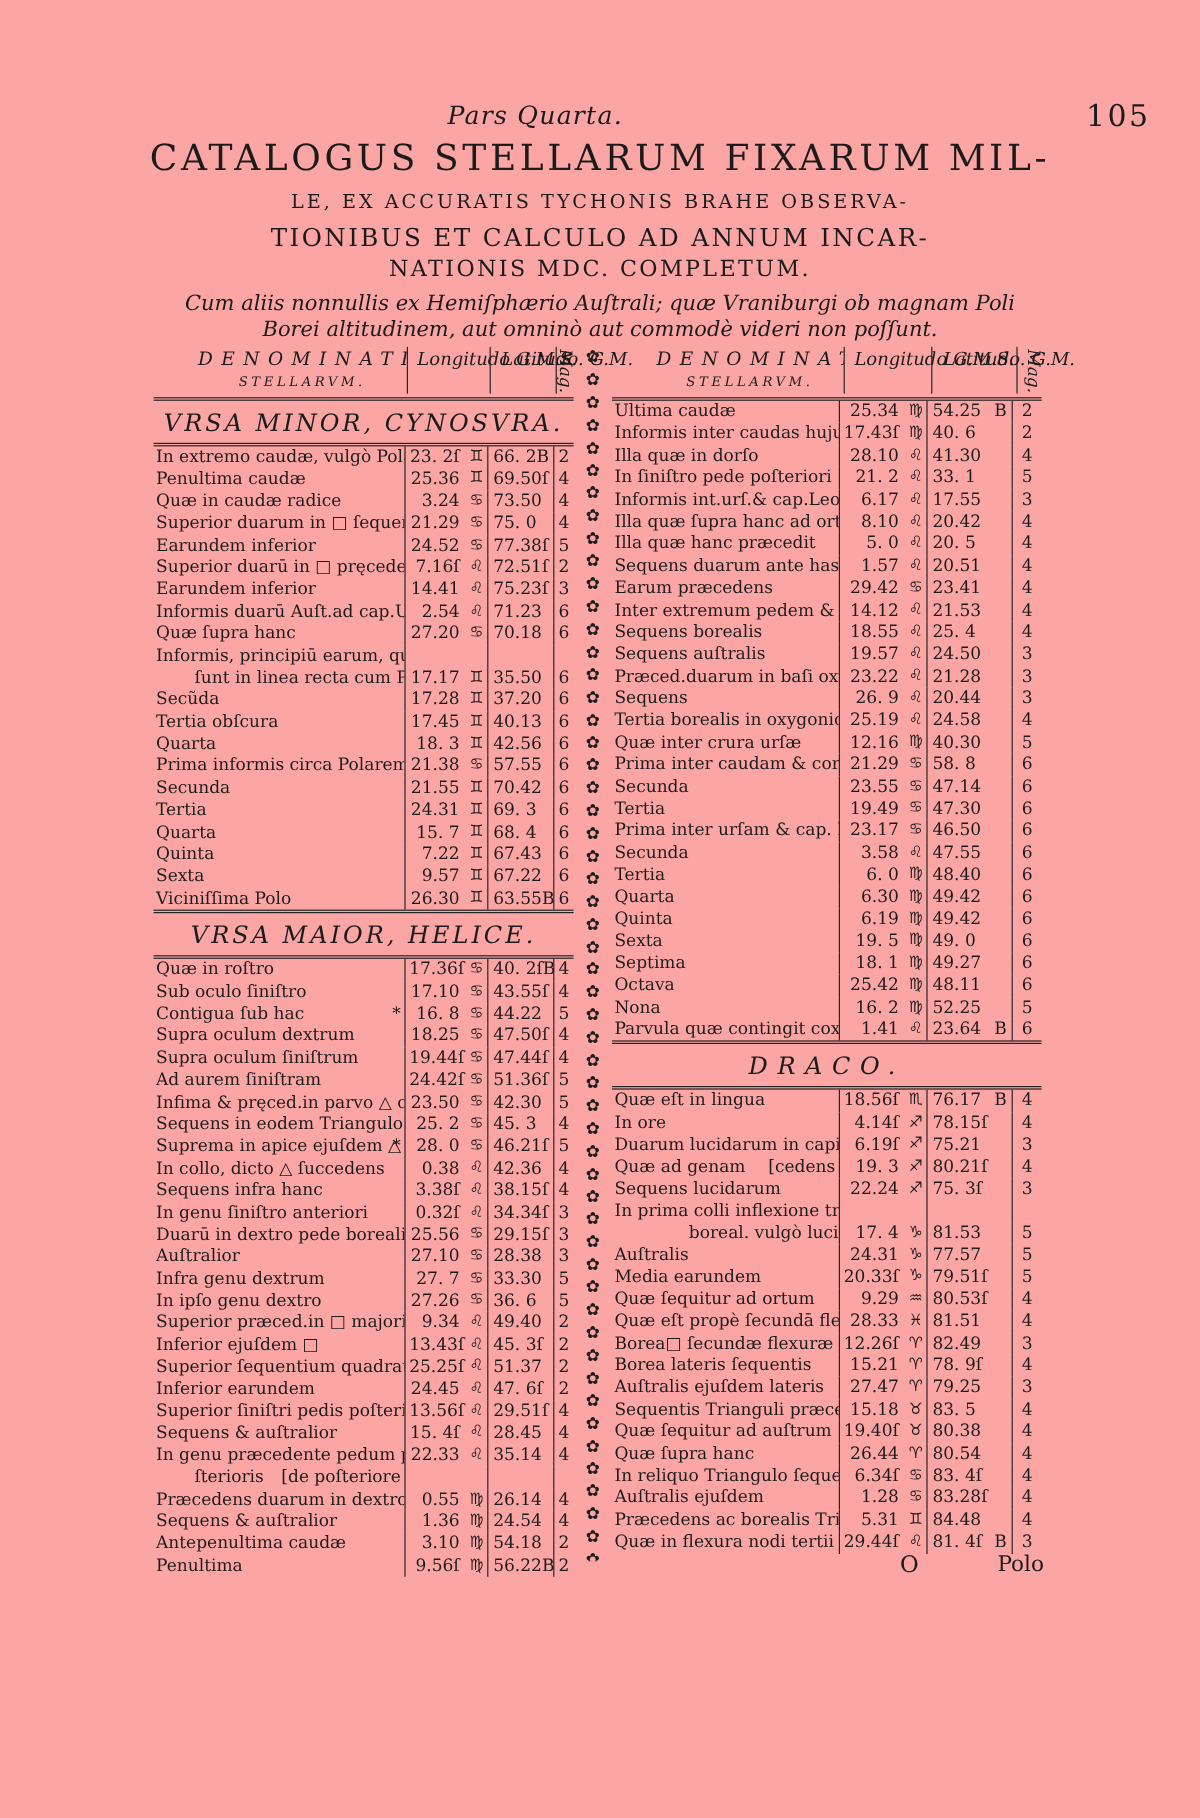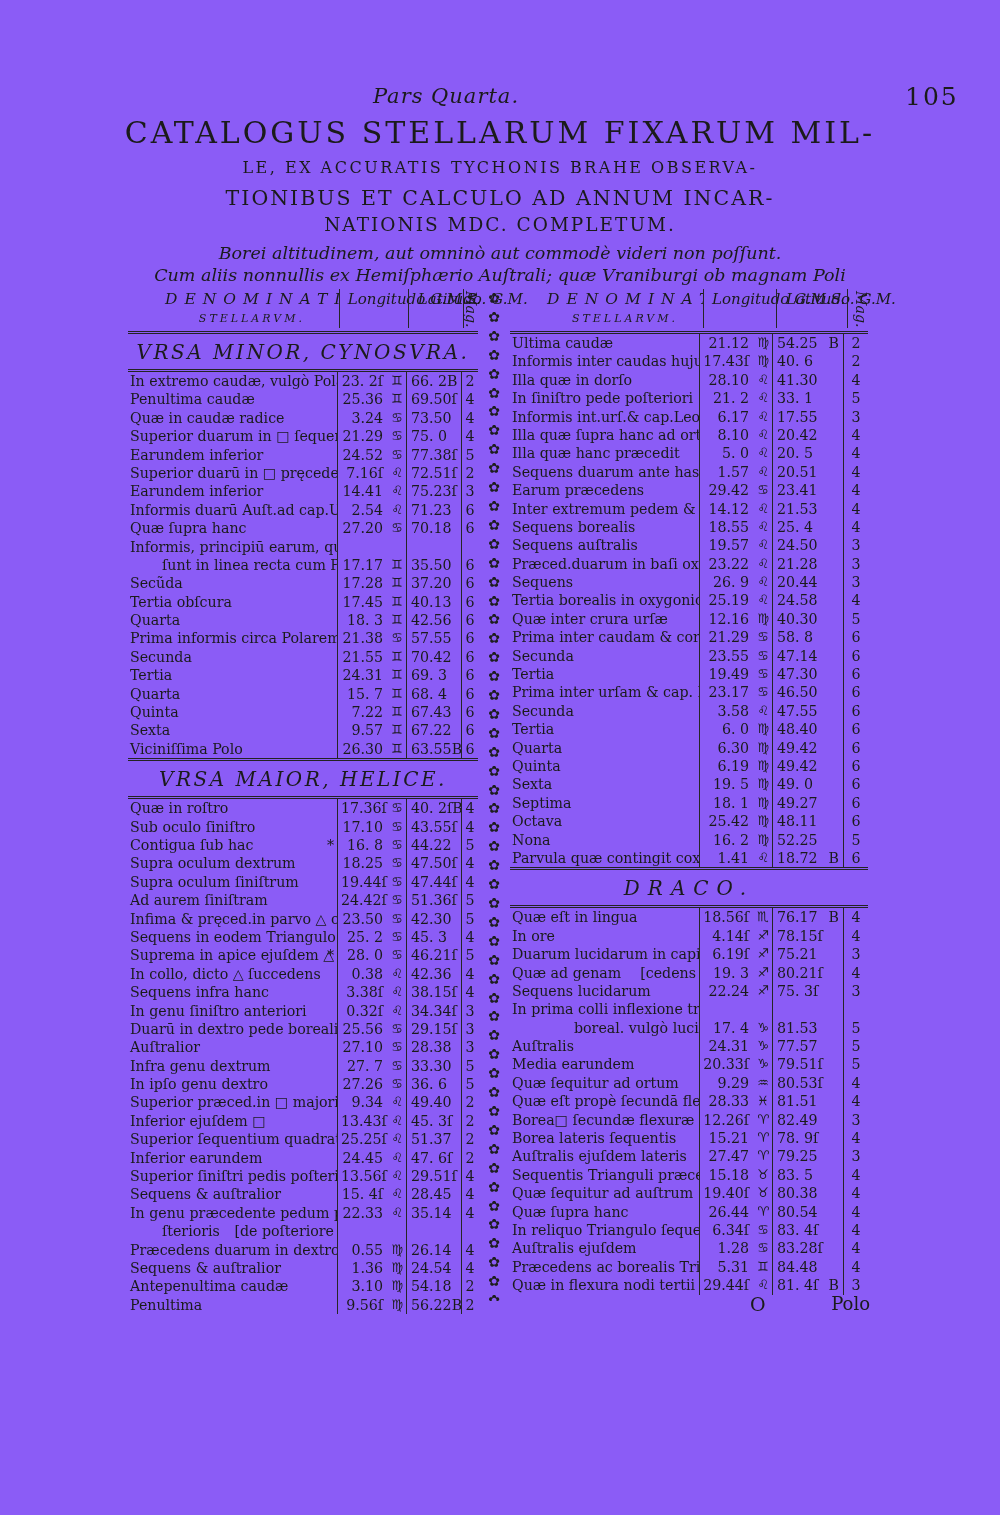--- a/index.html
+++ b/index.html
@@ -1,16 +1,16 @@
 <!DOCTYPE html>
 <html><head>
 <meta charset="utf-8">
 <style>
   html,body{margin:0;padding:0;background:#efede7;}
-  .page{position:relative;width:1000px;height:1515px;margin:0 auto;background:#8b5cf6;
+  .page{position:relative;width:1000px;height:1515px;margin:0 auto;background:#fca5a5;
         color:#1b1b1b;font-family:"DejaVu Serif","Liberation Serif",serif;overflow:hidden;}
   
   .runhead{position:absolute;top:84px;left:130px;width:632px;text-align:center;
            font-style:italic;font-size:21px;letter-spacing:1px;}
   .pagenum{position:absolute;top:82px;left:905px;width:60px;font-size:25px;letter-spacing:2px;}
   
   .titleblock{position:absolute;top:114px;left:110px;width:780px;text-align:center;}
   .t1{font-size:30px;letter-spacing:3px;line-height:38px;}
   .t2{font-size:16px;letter-spacing:2.5px;line-height:32px;}
   .t3{font-size:20.5px;letter-spacing:2px;line-height:28px;}
@@ -64,22 +64,22 @@
   <div class="pagenum">105</div>
 
   <div class="titleblock">
     <div class="t1">CATALOGUS STELLARUM FIXARUM MIL-</div>
     <div class="t2">LE, EX ACCURATIS TYCHONIS BRAHE OBSERVA-</div>
     <div class="t3">TIONIBUS ET CALCULO AD ANNUM INCAR-</div>
     <div class="t4">NATIONIS MDC. COMPLETUM.</div>
   </div>
 
   <div class="subtitle">
+    <div>Cum aliis nonnullis ex Hemiſphærio Auſtrali; quæ Vraniburgi ob magnam Poli</div>
     <div>Borei altitudinem, aut omninò aut commodè videri non poſſunt.</div>
-    <div>Cum aliis nonnullis ex Hemiſphærio Auſtrali; quæ Vraniburgi ob magnam Poli</div>
   </div>
 
   <div class="tables">
 
     <div class="table lt">
       <div class="thead">
         <div class="c c-name h1">
           <div class="hl1">DENOMINATIO</div>
           <div class="hl2">STELLARVM.</div>
         </div>
@@ -710,21 +710,21 @@
         <div class="c c-lat h3">
           <div>Latitudo.</div>
           <div>G.M.</div>
         </div>
         <div class="c c-mag h4">Mag.</div>
       </div>
       <div class="tbody" id="rtbody">
           <div class="trow">
             <div class="c c-name"><span>Ultima caudæ</span></div>
             <div class="c c-lon">
-              <span class="num">21.12</span>
+              <span class="num">25.34</span>
               <span class="sg">♍</span>
             </div>
             <div class="c c-lat">
               <span class="num">54.25</span>
               <span class="suf">B</span>
             </div>
             <div class="c c-mag">2</div>
           </div>
           <div class="trow">
             <div class="c c-name"><span>Informis inter caudas hujus &amp; ♌</span></div>
@@ -1023,21 +1023,21 @@
             </div>
             <div class="c c-mag">5</div>
           </div>
           <div class="trow">
             <div class="c c-name"><span>Parvula quæ contingit coxam</span></div>
             <div class="c c-lon">
               <span class="num">1.41</span>
               <span class="sg">♌</span>
             </div>
             <div class="c c-lat">
-              <span class="num">18.72</span>
+              <span class="num">23.64</span>
               <span class="suf">B</span>
             </div>
             <div class="c c-mag">6</div>
           </div>
           <div class="sect mid spread">DRACO.</div>
           <div class="trow">
             <div class="c c-name"><span>Quæ eſt in lingua</span></div>
             <div class="c c-lon">
               <span class="num">18.56ſ</span>
               <span class="sg">♏</span>

